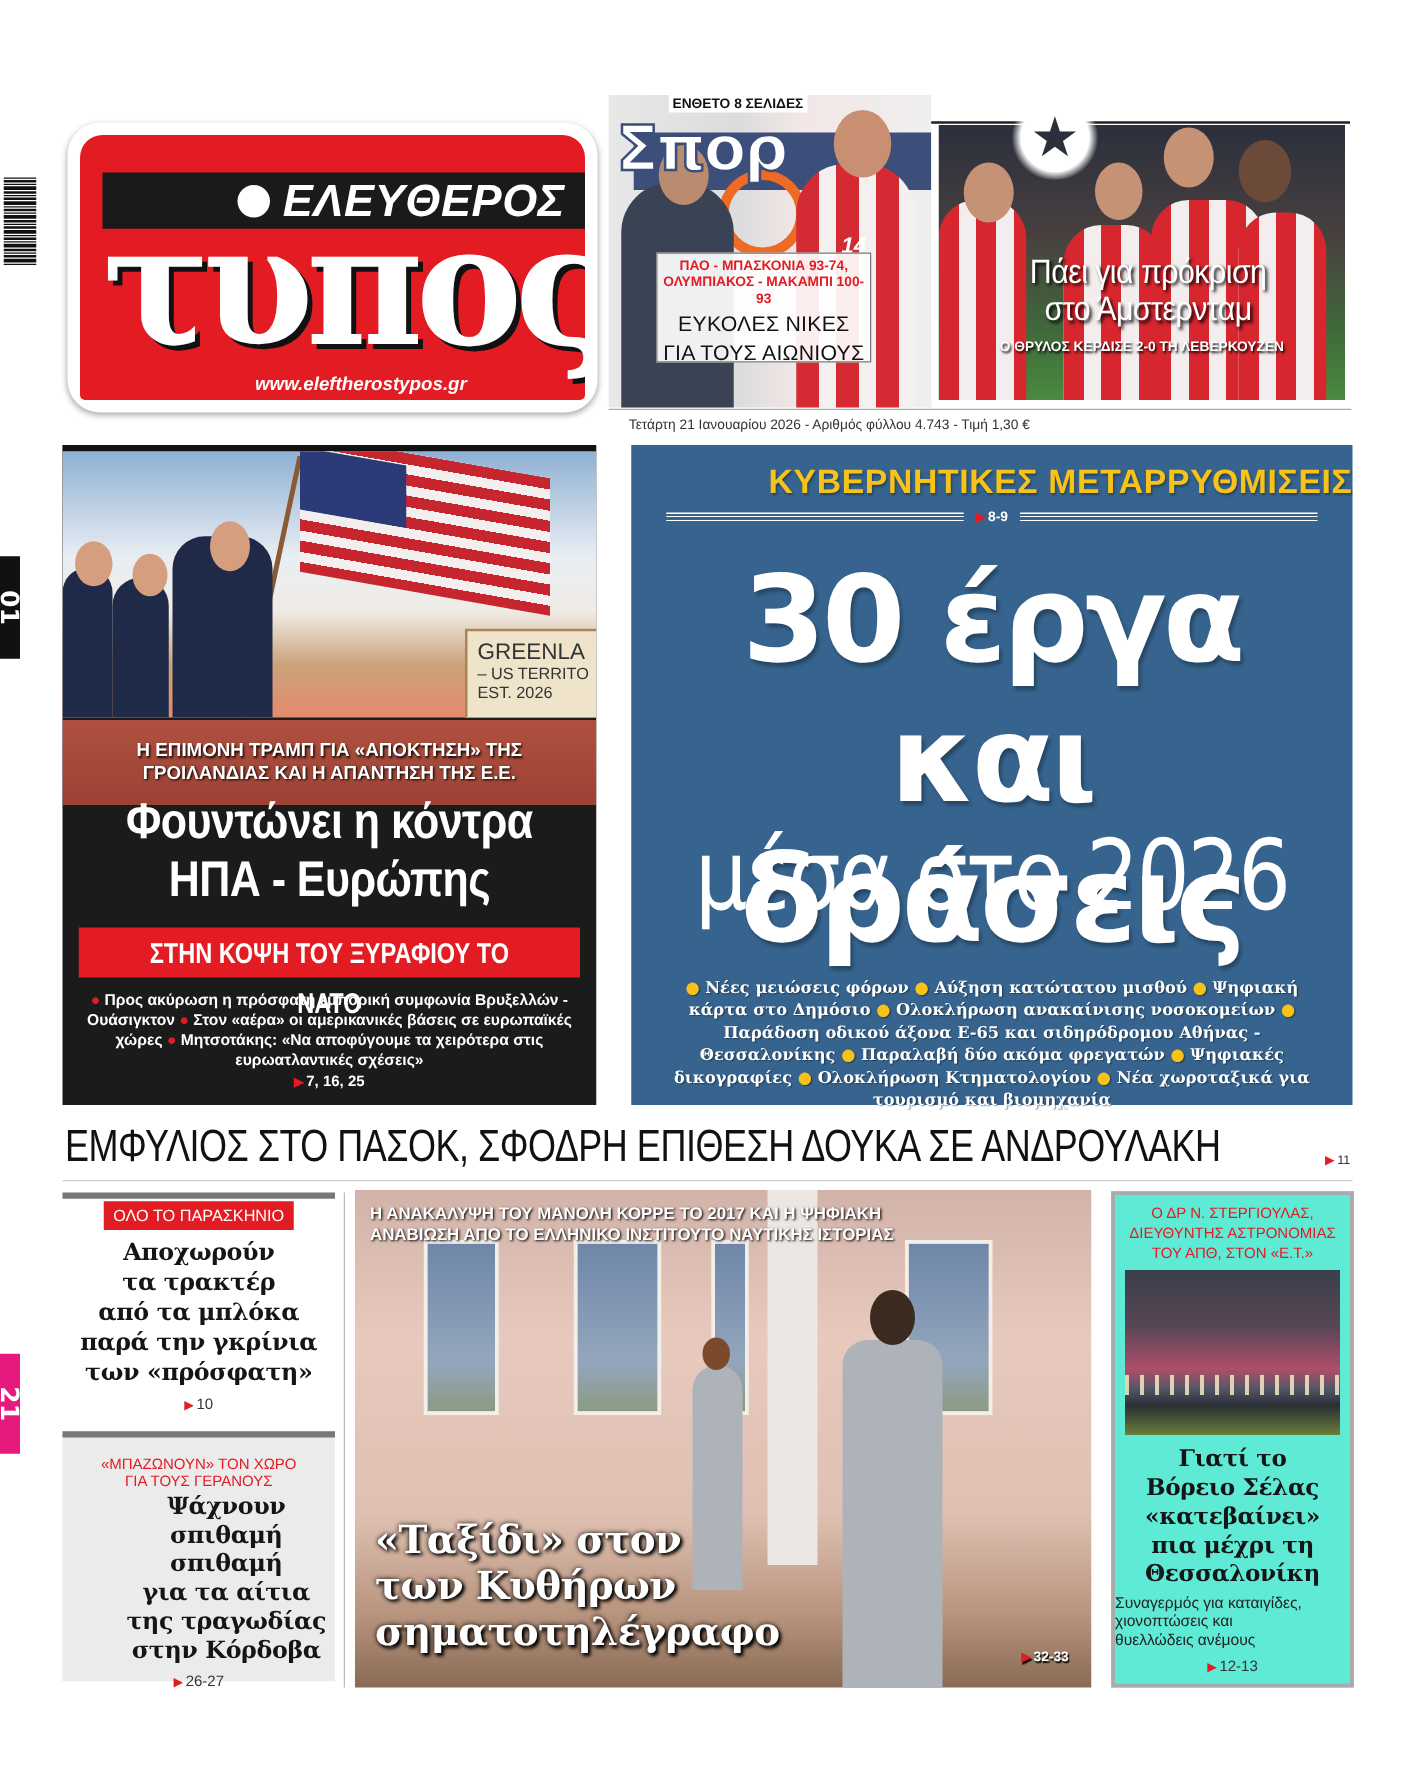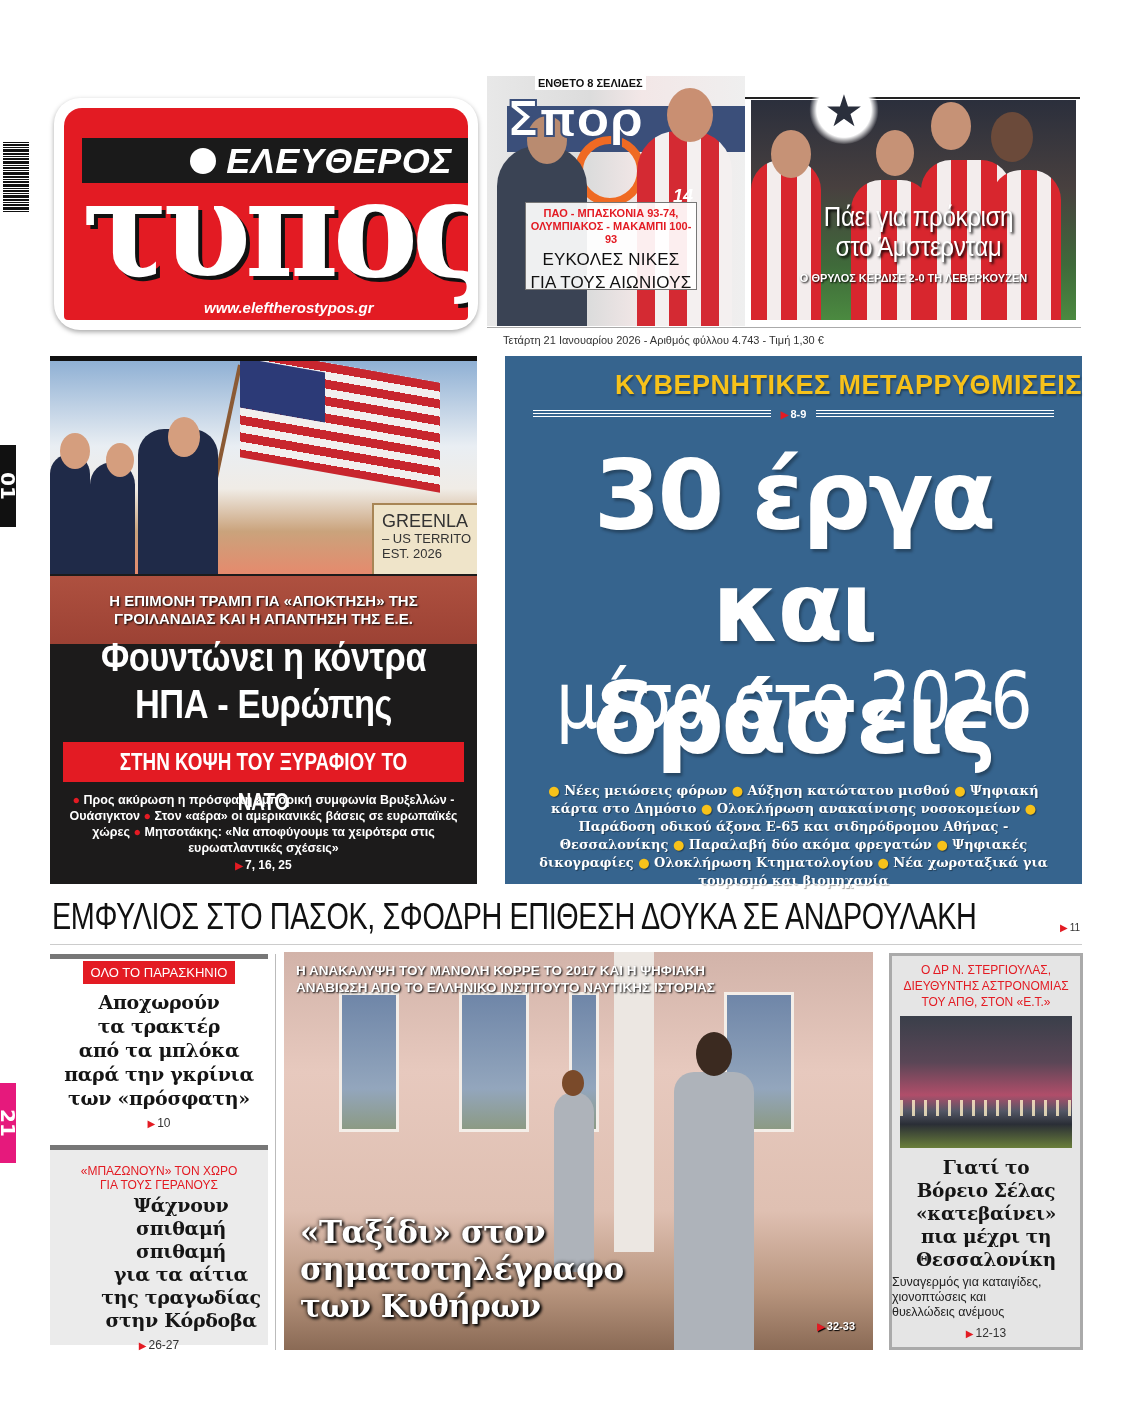--- a/index.html
+++ b/index.html
@@ -21,21 +21,21 @@
   .masthead .logo-big { position: absolute; left: 18px; top: 56px; width: 380px; text-align: center; font-family: "DejaVu Serif", serif; font-weight: bold; font-size: 128px; line-height: 130px; color: #fff; letter-spacing: -6px; text-shadow: 4px 4px 0 #111; transform: scaleY(1.05); }
   .masthead .url { position: absolute; left: 100px; bottom: 4px; color: #fff; font-style: italic; font-weight: bold; font-size: 15px; margin-left: 40px; }
   .barcode { position: absolute; left: 0; top: 140px; width: 32px; height: 96px; background: #fff; display: flex; flex-direction: column; gap: 1px; padding: 2px 3px; }
   .barcode i { display: block; background: #111; height: 2px; }
   .barcode i.t { height: 1px; }
   .barcode i.w { height: 3px; }
 
   
   .sports { position: absolute; left: 487px; top: 76px; width: 258px; height: 250px; background: linear-gradient(90deg, #e8e8e8 0%, #dcdcdc 40%, #f3e7e7 60%, #efefef 100%); overflow: hidden; }
   .sports .band { position: absolute; left: 20px; right: 0; top: 30px; height: 46px; background: #3b4f7a; }
-  .sports .spor { position: absolute; left: 19px; top: 14px; font-family: "DejaVu Sans", sans-serif; font-weight: bold; font-size: 50px; color: #fff; -webkit-text-stroke: 2px #3b4f7a; letter-spacing: -2px; }
+  .sports .spor { position: absolute; left: 6px; top: 14px; font-family: "DejaVu Sans", sans-serif; font-weight: bold; font-size: 50px; color: #fff; -webkit-text-stroke: 2px #3b4f7a; letter-spacing: -2px; }
   .sports .kicker { position: absolute; left: 48px; top: 0; font-family: "Liberation Sans Narrow", "Liberation Sans", sans-serif; font-size: 11px; font-weight: bold; color: #111; background: #fff; padding: 1px 3px; }
   .sports .ball { position: absolute; left: 88px; top: 60px; width: 70px; height: 70px; border-radius: 50%; border: 8px solid #ef6a23; }
   .sports .p1 { position: absolute; left: 10px; top: 70px; width: 90px; height: 190px; background: #3a4354; border-radius: 40px 40px 0 0; }
   .sports .p1h { position: absolute; left: 40px; top: 40px; width: 40px; height: 48px; background: #b98b70; border-radius: 50%; }
   .sports .p2 { position: absolute; left: 150px; top: 55px; width: 95px; height: 200px; background: repeating-linear-gradient(90deg, #d42a33 0 18px, #f4f0f0 18px 32px); border-radius: 40px 40px 0 0; }
   .sports .p2h { position: absolute; left: 180px; top: 12px; width: 46px; height: 54px; background: #c98f72; border-radius: 50%; }
   .sports .num { position: absolute; left: 186px; top: 110px; color: #fff; font-weight: bold; font-size: 18px; font-style: italic; }
   .sports .box { position: absolute; left: 38px; top: 126px; width: 172px; height: 88px; background: rgba(255,255,255,0.92); border: 1px solid #777; text-align: center; padding-top: 4px; }
   .sports .box .scores { color: #e31b23; font-size: 11px; font-weight: bold; line-height: 13px; }
   .sports .box .title { color: #111; font-size: 17px; line-height: 19px; margin-top: 4px; letter-spacing: 0.2px; }
@@ -103,21 +103,21 @@
   .feat { position: absolute; left: 284px; top: 952px; width: 589px; height: 398px; background: linear-gradient(180deg, #d2b3a9 0%, #e7c9be 30%, #dfc0b2 65%, #b8957e 85%, #8a6a55 100%); overflow: hidden; }
   .feat .win { position: absolute; top: 40px; width: 60px; height: 140px; background: linear-gradient(180deg, #6f86a8 0%, #93a6bd 70%, #8c9a84 100%); border: 3px solid #f4eee8; }
   .feat .col { position: absolute; left: 330px; top: 0; width: 40px; height: 300px; background: #ece7e2; }
   .feat .man { position: absolute; background: #aeb3ba; border-radius: 20px 20px 0 0; }
   .feat .mh { position: absolute; border-radius: 50%; background: #3b2a20; }
   .feat .kicker { position: absolute; left: 12px; top: 10px; color: #fff; font-size: 13.5px; font-weight: bold; line-height: 17px; text-shadow: 1px 1px 2px #000; }
   .feat .h { position: absolute; left: 16px; top: 262px; color: #fff; font-family: "DejaVu Serif", serif; font-weight: bold; font-size: 31px; line-height: 37px; text-shadow: 2px 2px 3px #000, 0 0 4px #000; letter-spacing: -0.5px; }
   .feat .pg { position: absolute; right: 18px; bottom: 18px; color: #fff; font-size: 11px; font-weight: bold; text-shadow: 1px 1px 1px #000; }
 
   
-  .rc { position: absolute; left: 889px; top: 953px; width: 194px; height: 397px; border: 3px solid #aaa; background: #e5e5e5; }
+  .rc { position: absolute; left: 889px; top: 953px; width: 194px; height: 397px; border: 3px solid #aaa; background: #5eead4; }
   .rc .kicker { text-align: center; color: #e31b23; font-size: 12px; line-height: 16px; padding-top: 6px; }
   .rc .photo { margin: 6px 8px 0; height: 132px; background: linear-gradient(180deg, #3a3f4a 0%, #5a4656 35%, #b04e6a 60%, #535766 72%, #2a2e36 82%, #6a7f3a 100%); position: relative; overflow: hidden; }
   .rc .photo .lights { position: absolute; left: 0; right: 0; top: 84px; height: 16px; background: repeating-linear-gradient(90deg, rgba(255,240,200,0.8) 0 3px, transparent 3px 12px); }
   .rc .h { font-size: 18.5px; line-height: 23px; margin-top: 8px; letter-spacing: -0.3px; }
   .rc .sub { text-align: left; font-size: 12.5px; line-height: 15px; color: #222; margin-top: 4px; }
 </style>
 </head>
 <body>
 
 <div class="edge-tab black">
@@ -306,22 +306,22 @@
   <div class="man" style="left:270px;top:140px;width:40px;height:180px;"></div>
   <div class="mh" style="left:278px;top:118px;width:22px;height:26px;background:#7a4a2a;"></div>
   <div class="man" style="left:390px;top:120px;width:80px;height:280px;"></div>
   <div class="mh" style="left:412px;top:80px;width:36px;height:44px;"></div>
   <div class="kicker">
     <div>Η ΑΝΑΚΑΛΥΨΗ ΤΟΥ ΜΑΝΟΛΗ ΚΟΡΡΕ ΤΟ 2017 ΚΑΙ Η ΨΗΦΙΑΚΗ</div>
     <div>ΑΝΑΒΙΩΣΗ ΑΠΟ ΤΟ ΕΛΛΗΝΙΚΟ ΙΝΣΤΙΤΟΥΤΟ ΝΑΥΤΙΚΗΣ ΙΣΤΟΡΙΑΣ</div>
   </div>
   <div class="h">
     <div>«Ταξίδι» στον</div>
+    <div>των Κυθήρων</div>
     <div>σηματοτηλέγραφο</div>
-    <div>των Κυθήρων</div>
   </div>
   <div class="pg"><span class="tri">▶</span><span>32-33</span></div>
 </div>
 
 <div class="rc">
   <div class="kicker">
     <div>Ο ΔΡ Ν. ΣΤΕΡΓΙΟΥΛΑΣ,</div>
     <div>ΔΙΕΥΘΥΝΤΗΣ ΑΣΤΡΟΝΟΜΙΑΣ</div>
     <div>ΤΟΥ ΑΠΘ, ΣΤΟΝ «Ε.Τ.»</div>
   </div>

